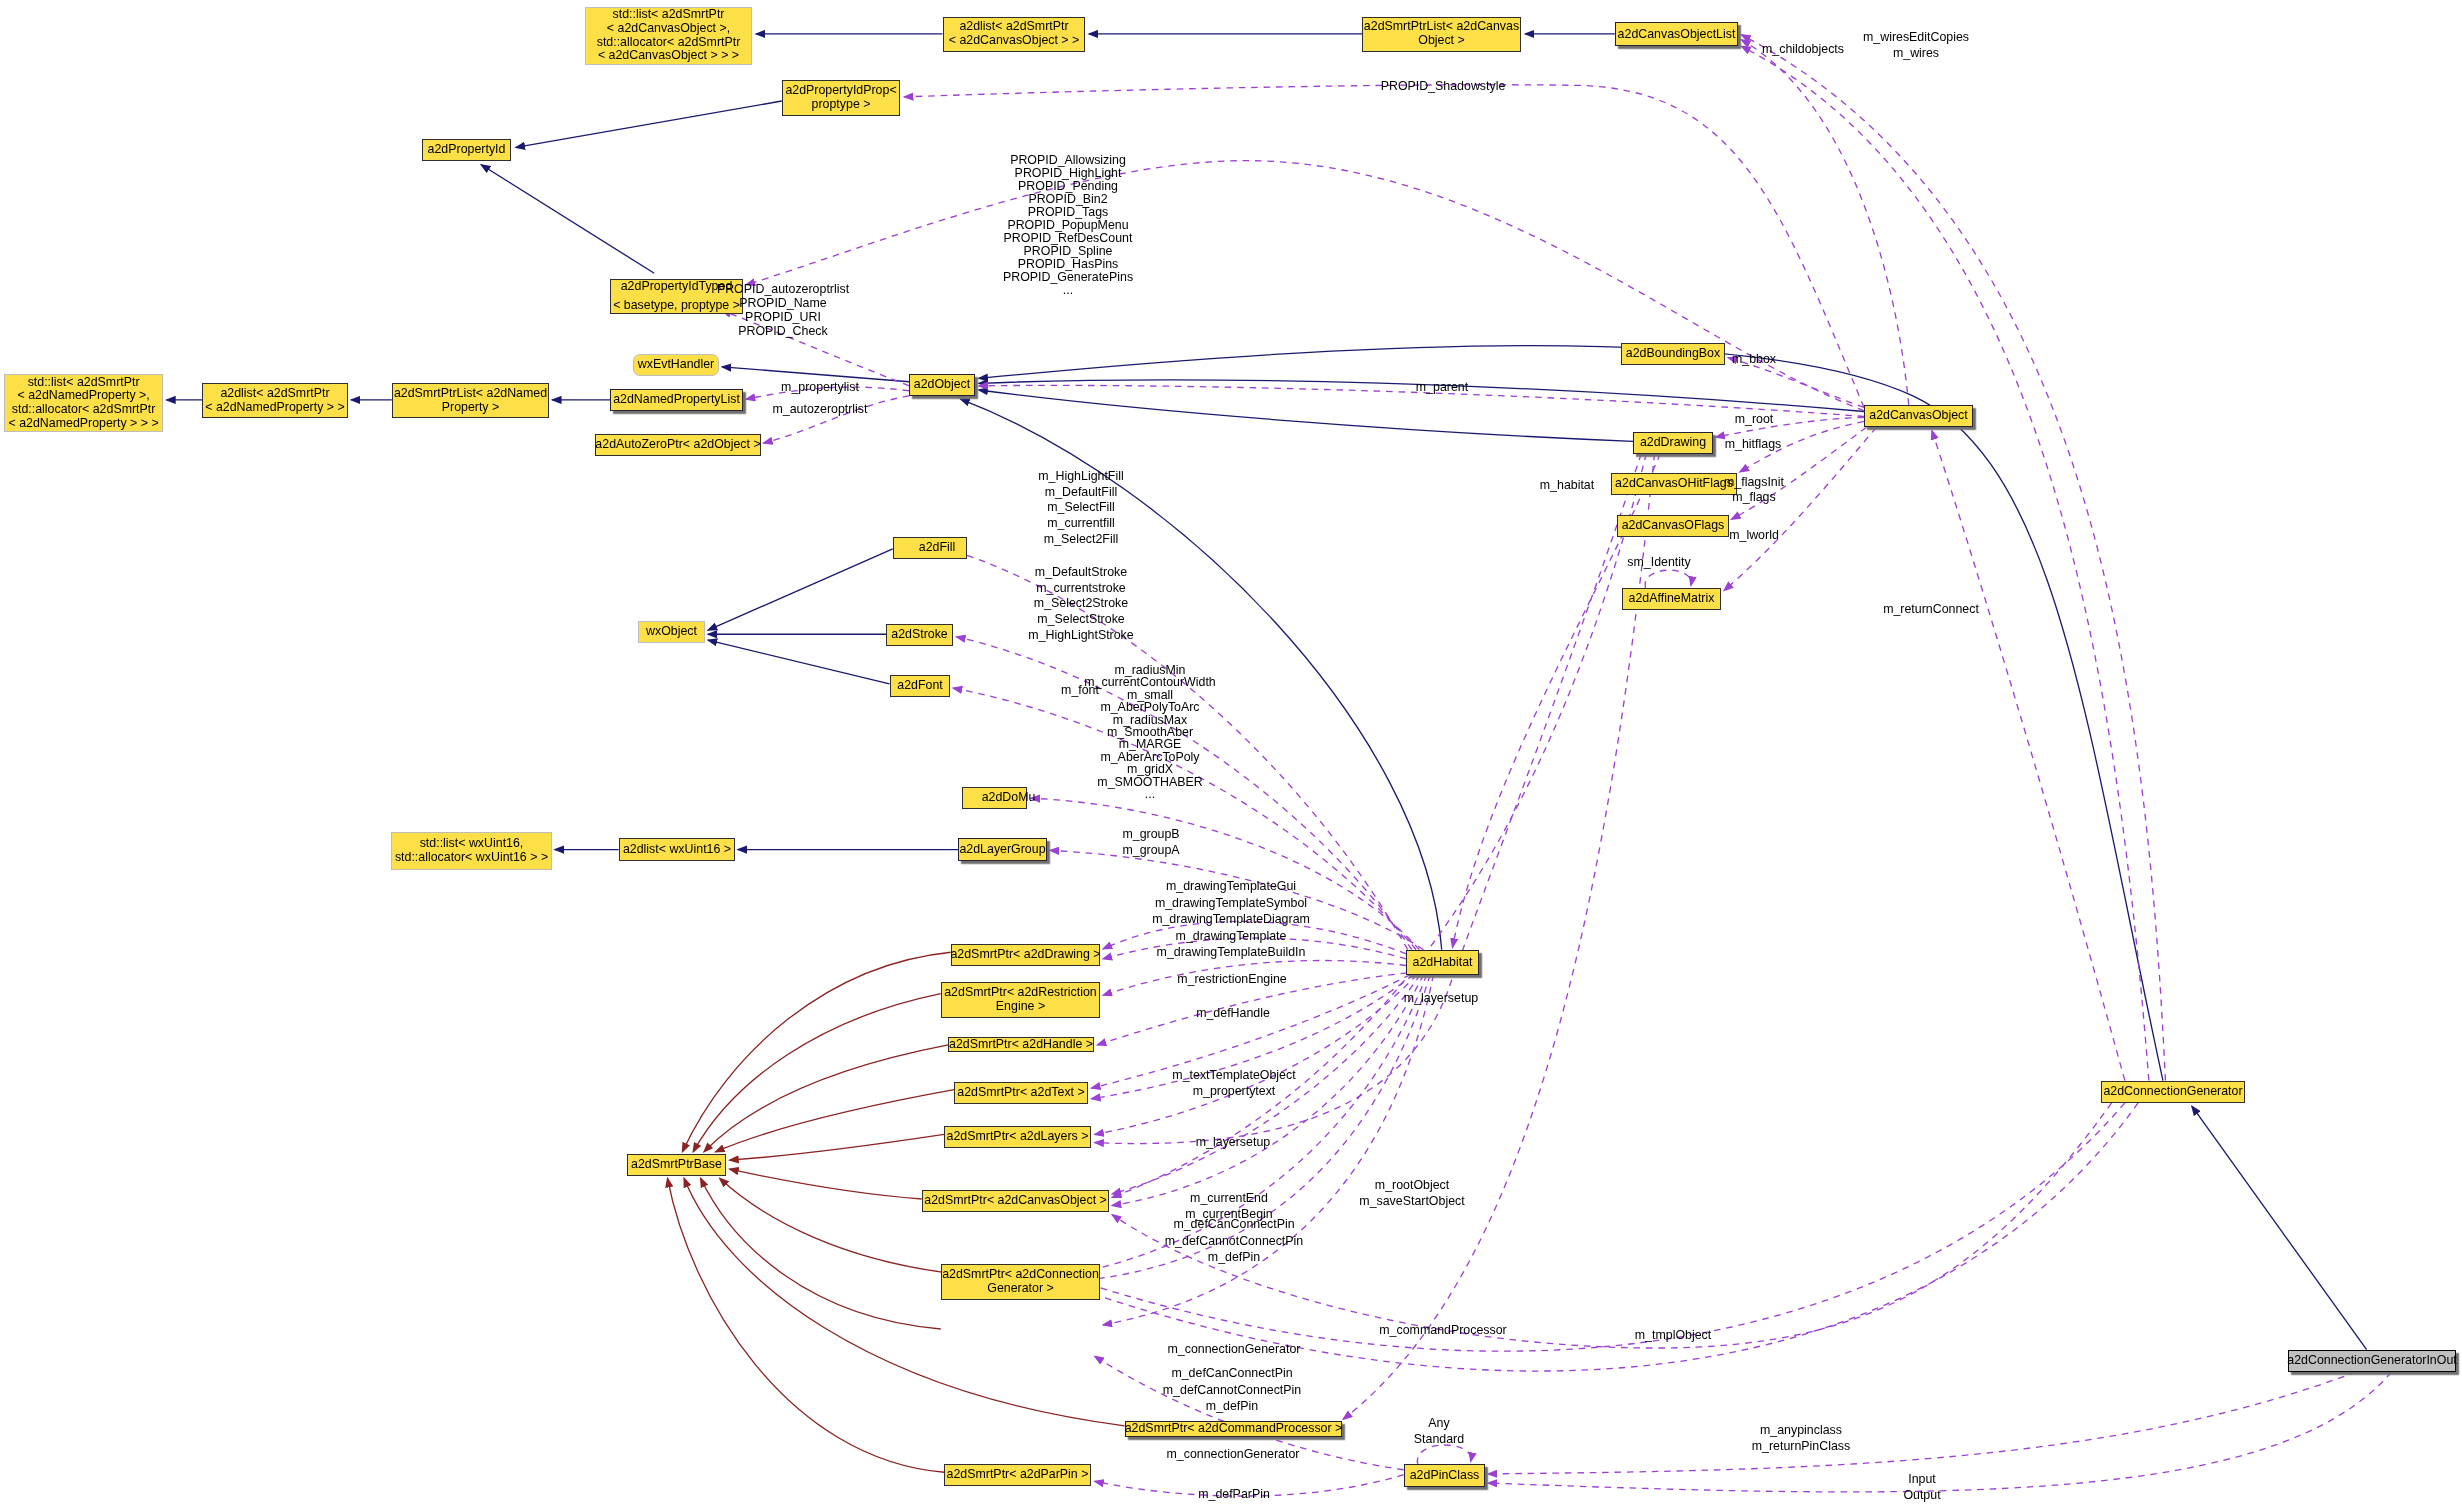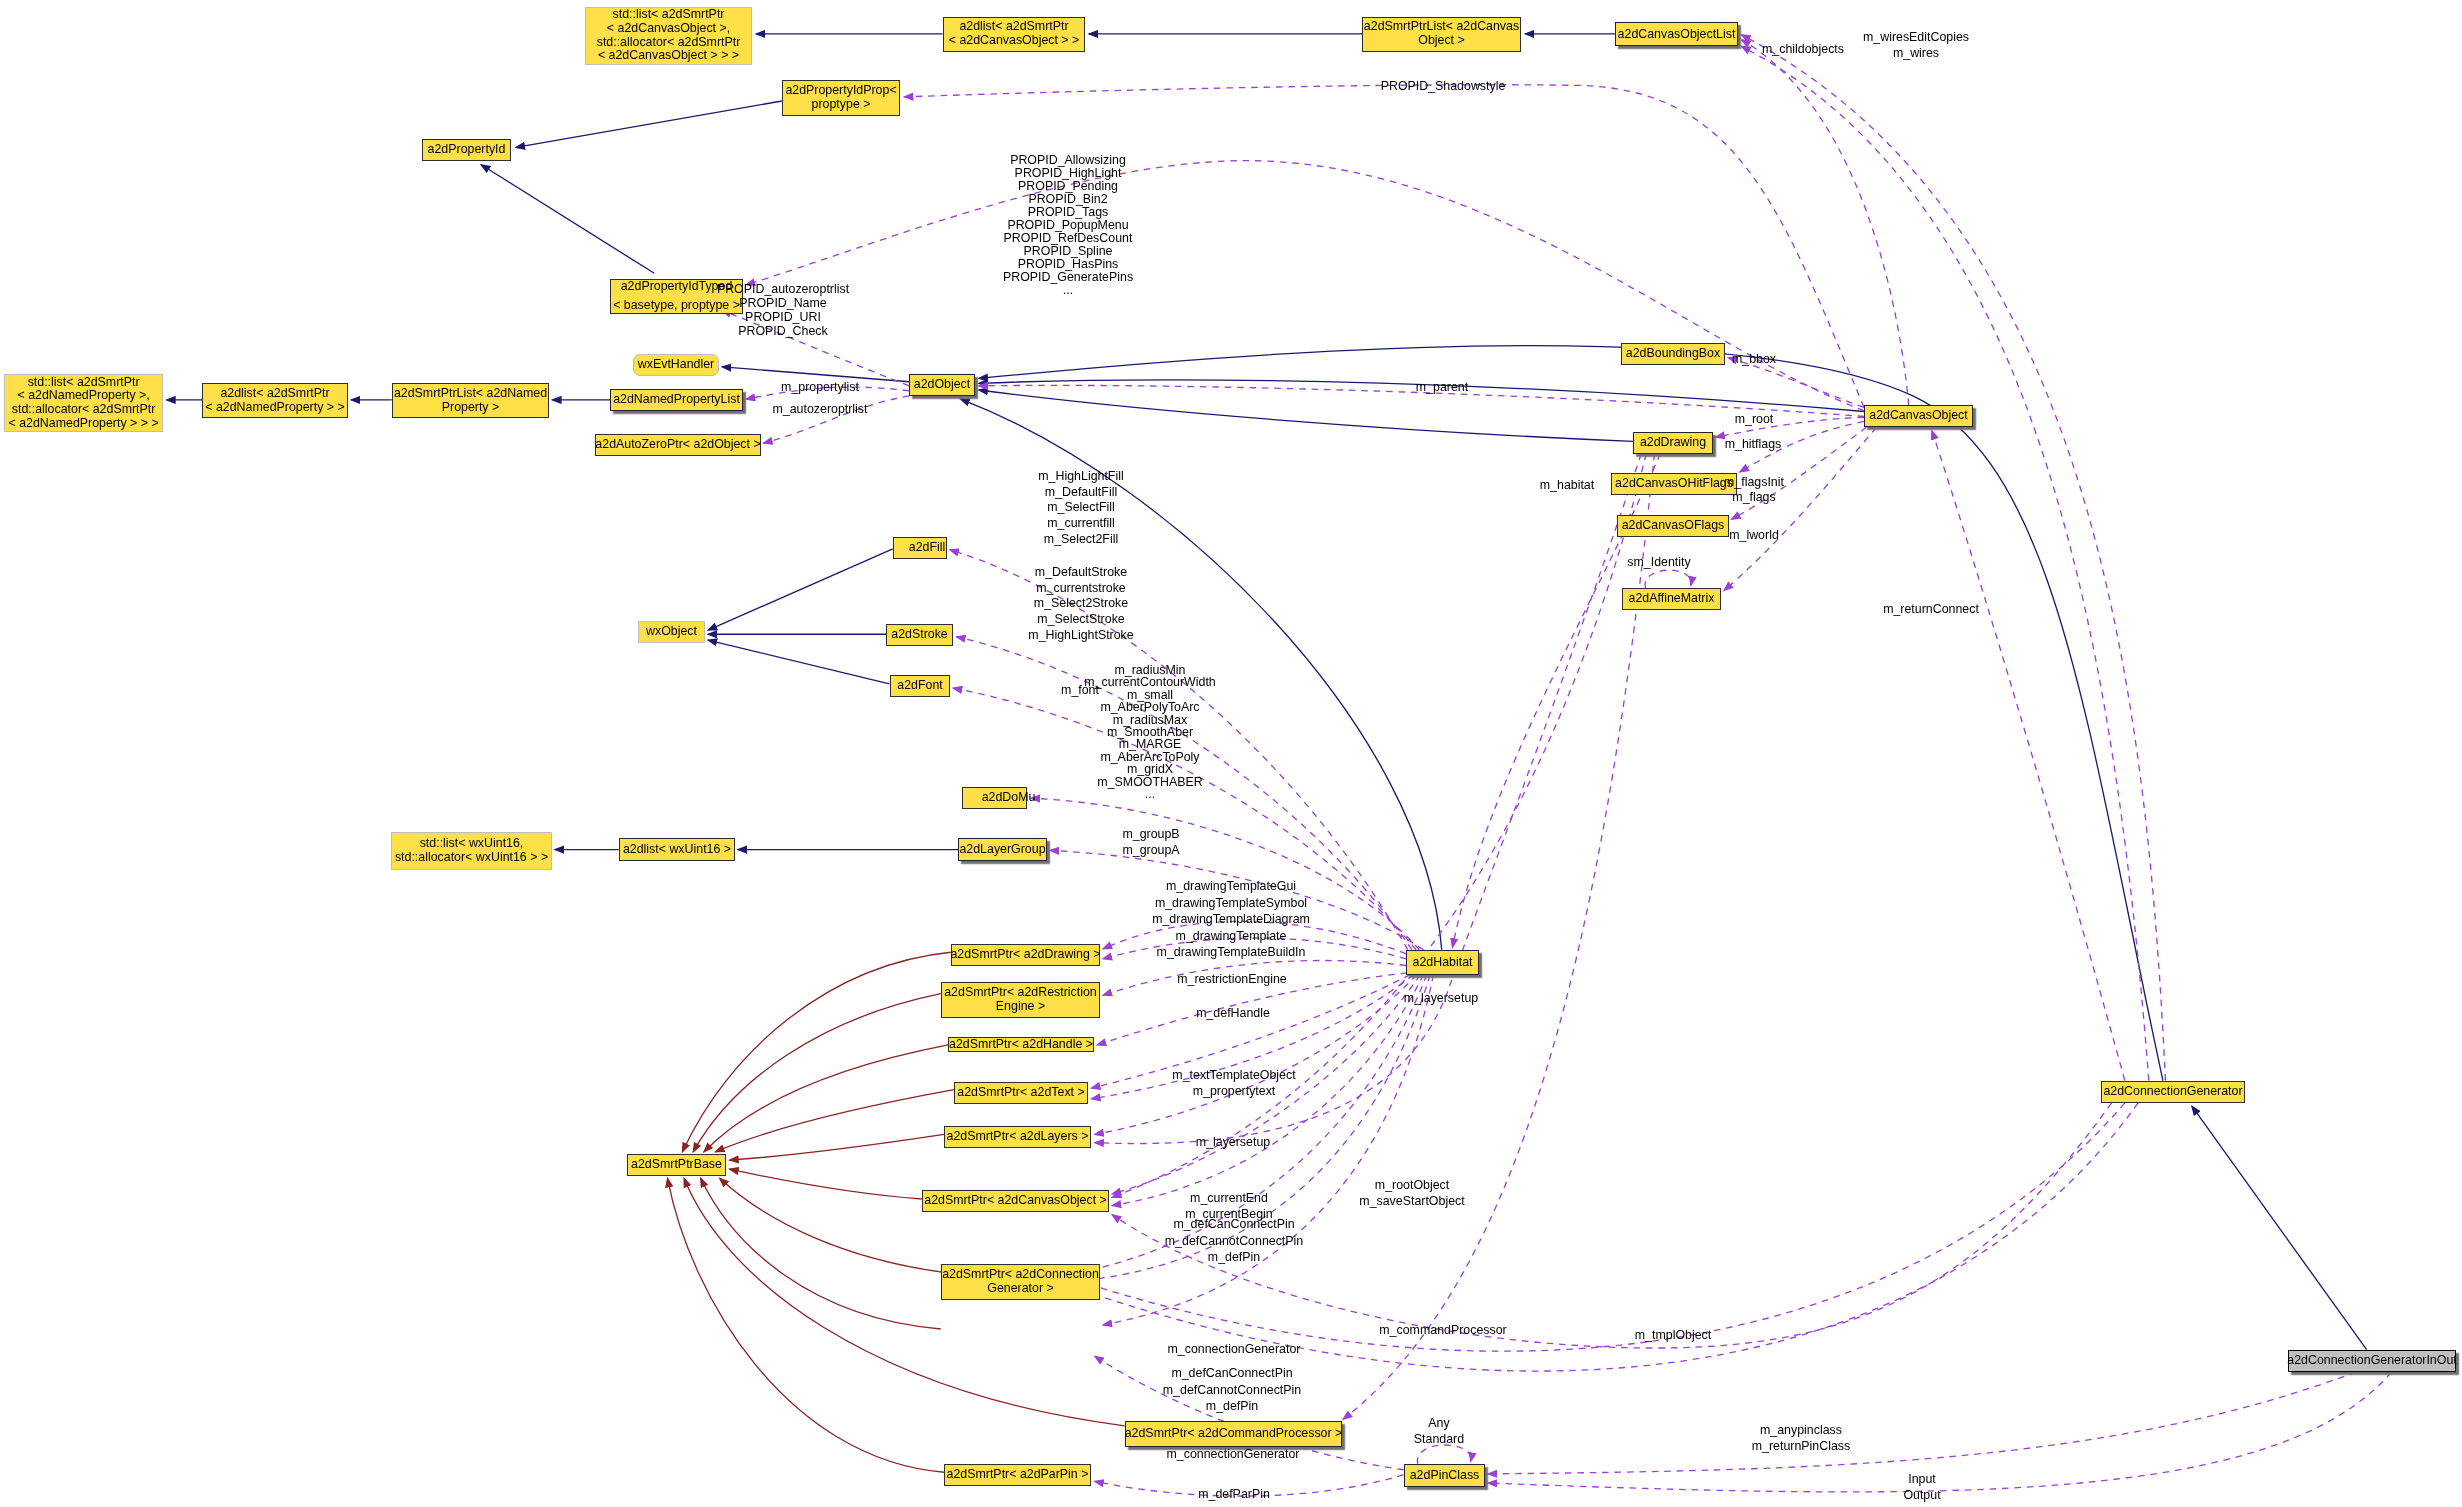--- a/index.html
+++ b/index.html
@@ -177,21 +177,21 @@
       </div>
       <div class="node normal" style="left: 1617px; top: 515px; width: 112px; height: 22.4px;">
         <div>a2dCanvasOFlags</div>
       </div>
       <div class="node normal" style="left: 1622px; top: 588px; width: 99px; height: 22.4px;">
         <div>a2dAffineMatrix</div>
       </div>
       <div class="node external" style="left: 638px; top: 621px; width: 67px; height: 22.4px;">
         <div>wxObject</div>
       </div>
-      <div class="node normal" style="left: 893px; top: 537px; width: 54px; height: 22.4px; padding-left: 14px;">
+      <div class="node normal" style="left: 893px; top: 537px; width: 74px; height: 22.4px; padding-left: 14px;">
         <div>a2dFill</div>
       </div>
       <div class="node normal" style="left: 886px; top: 624px; width: 67px; height: 22.4px;">
         <div>a2dStroke</div>
       </div>
       <div class="node normal" style="left: 890px; top: 675px; width: 60px; height: 22.4px;">
         <div>a2dFont</div>
       </div>
       <div class="node normal" style="left: 962px; top: 787px; width: 65px; height: 22.4px; padding-left: 28px;">
         <div>a2dDoMu</div>
@@ -231,21 +231,21 @@
       <div class="node normal" style="left: 922px; top: 1190px; width: 187px; height: 22.4px;">
         <div>a2dSmrtPtr&lt; a2dCanvasObject &gt;</div>
       </div>
       <div class="node normal" style="left: 952px; top: 1267px; width: 131px; height: 22.4px;">
         <div>a2dSmrtPtr&lt; a2dPin &gt;</div>
       </div>
       <div class="node normal" style="left: 941px; top: 1264px; width: 159px; height: 36px;">
         <div>a2dSmrtPtr&lt; a2dConnection</div>
         <div>Generator &gt;</div>
       </div>
-      <div class="node shadow" style="left: 1125px; top: 1421px; width: 217px; height: 26px;">
+      <div class="node shadow" style="left: 1125px; top: 1421px; width: 217px; height: 16px;">
         <div>a2dSmrtPtr&lt; a2dCommandProcessor &gt;</div>
       </div>
       <div class="node normal" style="left: 944px; top: 1464px; width: 147px; height: 22.4px;">
         <div>a2dSmrtPtr&lt; a2dParPin &gt;</div>
       </div>
       <div class="node shadow" style="left: 1404px; top: 1464px; width: 81px; height: 23px;">
         <div>a2dPinClass</div>
       </div>
       <div class="node normal" style="left: 2101px; top: 1081px; width: 144px; height: 22.4px;">
         <div>a2dConnectionGenerator</div>

